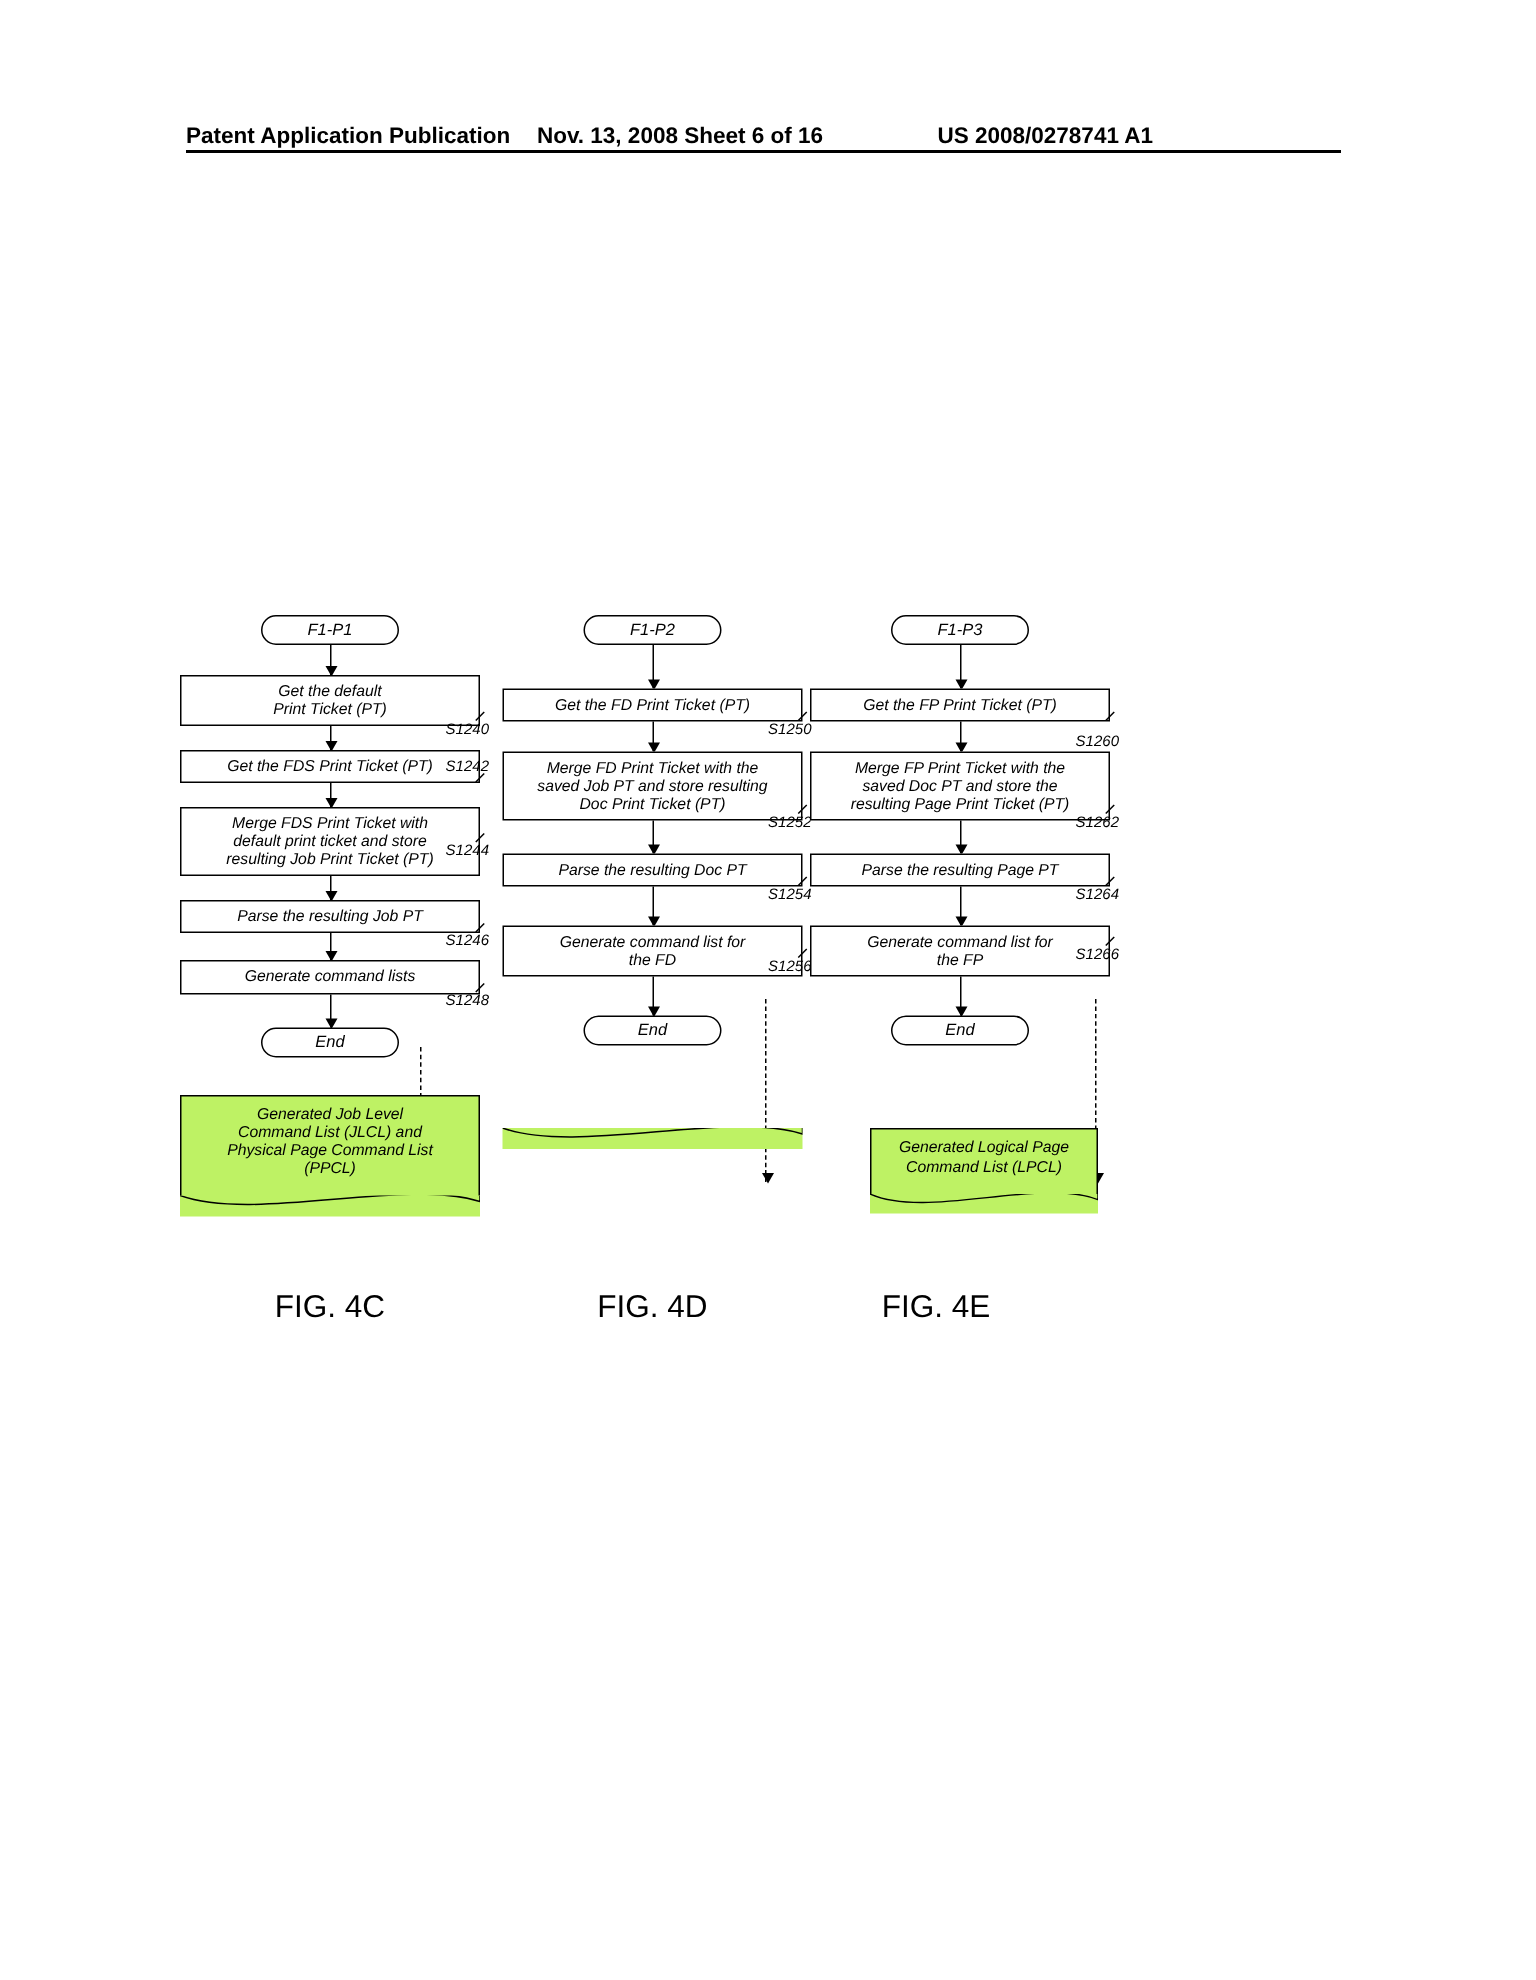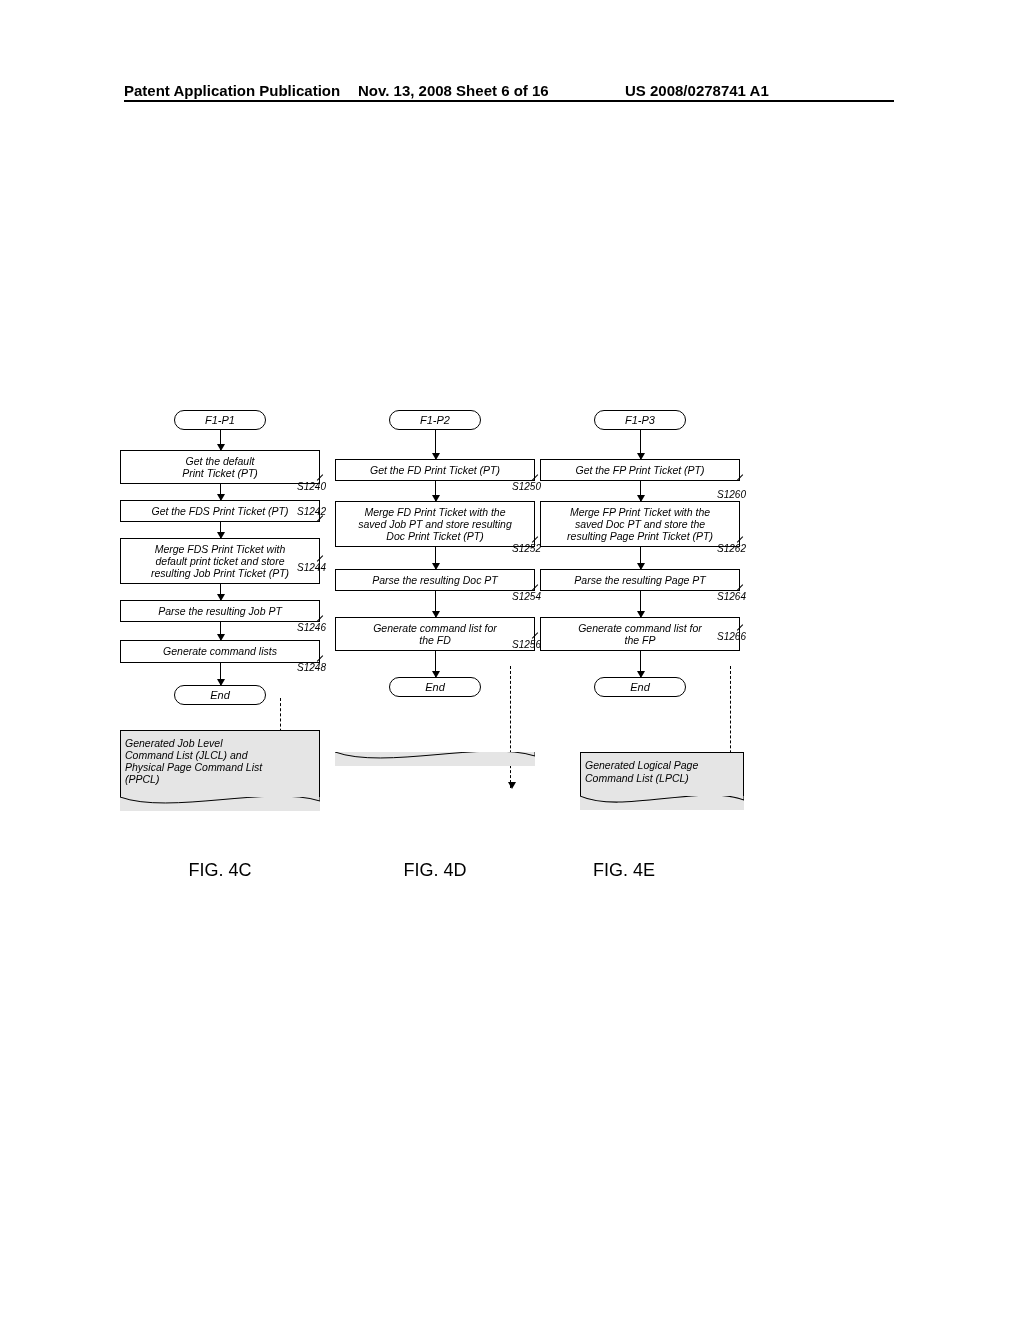--- a/index.html
+++ b/index.html
@@ -69,22 +69,23 @@
     border: 1px solid #000;
     font-size: 10.5px;
     text-align: center;
     padding: 4px 3px;
     background: #fff;
     line-height: 1.15;
   }
   .document {
     position: relative;
     font-size: 10.5px;
+    text-align: center;
     line-height: 1.15;
-    background: #e5e5e5;
+    background: #bef264;
   }
   .document-inner {
     border: 1px solid #000;
     border-bottom: none;
     padding: 6px 4px 12px 4px;
     position: relative;
   }
   .document-wave {
     width: 100%;
     display: block;
@@ -117,21 +118,21 @@
     position: absolute;
     width: 8px;
     border-top: 1px solid #000;
     transform: rotate(-45deg);
     right: -4px;
     top: 0;
   }
 
   .fig-label {
     position: absolute;
-    font-size: 18px;
+    font-size: 21px;
     text-align: center;
     width: 200px;
   }
 
   .side-arrow {
     position: absolute;
     border-left: 1px dashed #000;
     height: 100px;
   }
   .side-arrow::after {
@@ -284,21 +285,21 @@
       <div class="tick" style="top:10px"></div>
       <div class="step-label" style="top:14px">S1266</div>
     </div>
     <div class="arrow-v" style="height:26px"></div>
 
     <div class="terminator" style="width:90px">End</div>
 
     <div class="side-arrow" style="left:190px; top:256px; height:122px"></div>
 
     <div style="height:55px"></div>
-    <div class="document" style="margin-left:40px; width:164px">
+    <div class="document" style="margin-left:40px; width:152px">
       <div class="document-inner">Generated Logical Page<br>Command List (LPCL)</div>
       <svg class="document-wave" viewBox="0 0 160 14">
           <path d="M0,0 C40,18 120,-12 160,4 L160,0" fill="none" stroke="#000" stroke-width="1"></path>
         </svg>
     </div>
   </div>
 
   <div class="fig-label" style="left:0px; top:450px">FIG. 4C</div>
   <div class="fig-label" style="left:215px; top:450px">FIG. 4D</div>
   <div class="fig-label" style="left:404px; top:450px">FIG. 4E</div>

